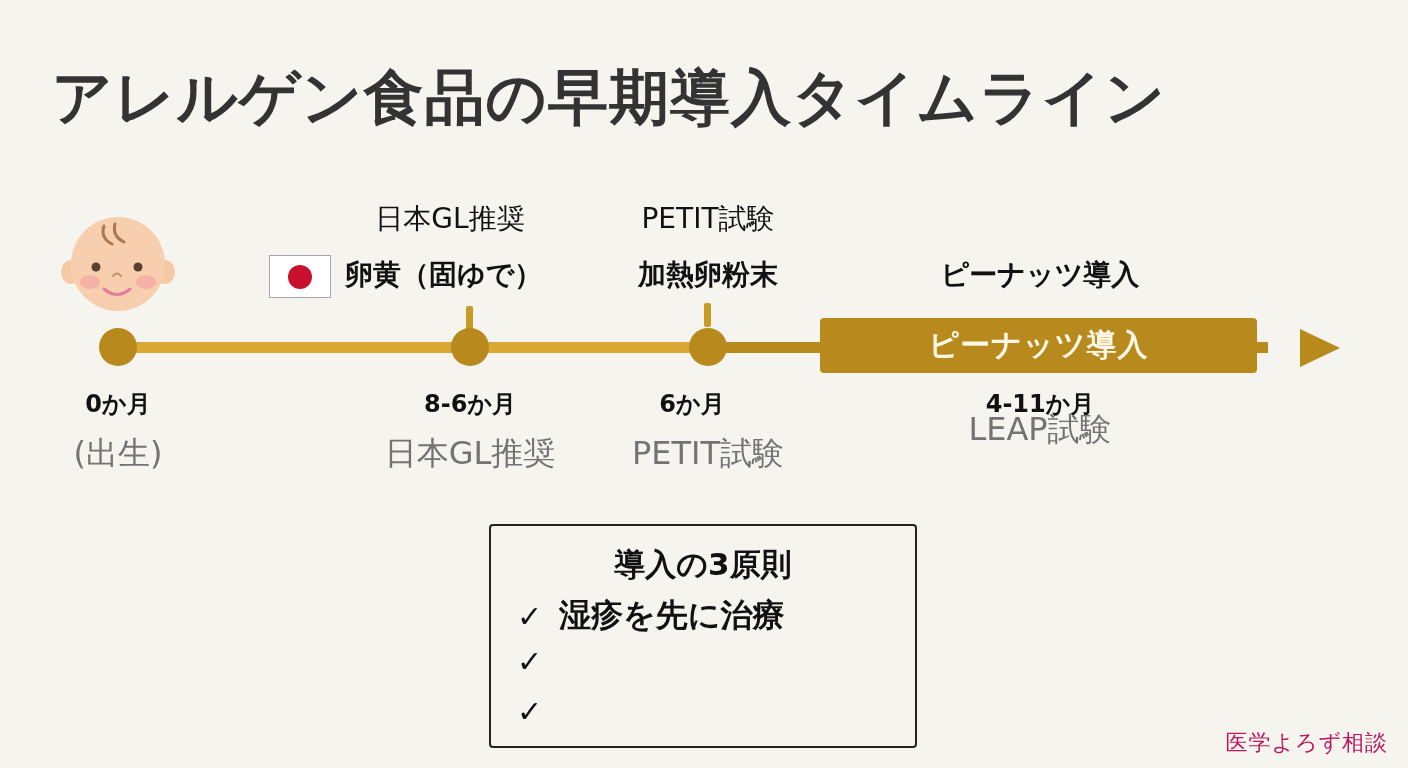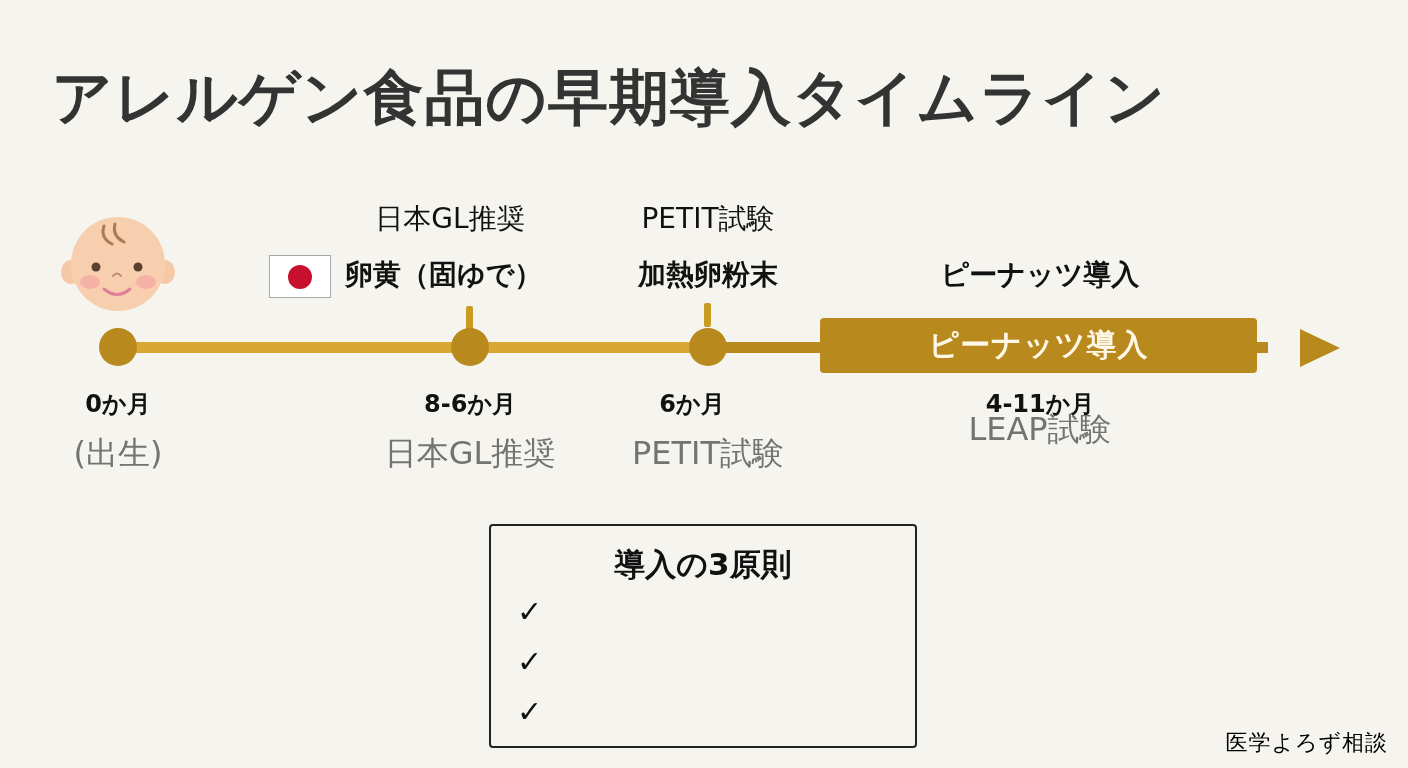--- a/index.html
+++ b/index.html
@@ -164,21 +164,21 @@
       width: 32px;
       margin-right: 10px;
       font-size: 30px;
     }
 
     .watermark {
       position: absolute;
       right: 20px;
       top: 728px;
       font-size: 22px;
-      color: #000000;
+      color: #be185d;
       letter-spacing: 1px;
     }
   </style>
 </head>
 <body>
 
 <div class="title">アレルゲン食品の早期導入タイムライン</div>
 
 <div class="abs" style="left:60px; top:212px; width:116px; height:104px;">
   <svg width="116" height="104" viewBox="0 0 116 104">
@@ -230,20 +230,21 @@
 <div class="abs center-text month-bold" style="left:692px; top:388px;">6か月</div>
 <div class="abs center-text month-sub" style="left:708px; top:432px;">PETIT試験</div>
 
 <div class="abs center-text month-bold" style="left:1040px; top:388px;">4-11か月</div>
 <div class="abs center-text month-sub" style="left:1040px; top:408px;">LEAP試験</div>
 
 <div class="principles-box">
   <div class="principles-title">導入の3原則</div>
   <div class="principle" style="top:68px;">
     <span class="check">✓</span>
+    <span>湿疹を先に治療</span>
   </div>
   <div class="principle" style="top:118px;">
     <span class="check">✓</span>
   </div>
   <div class="principle" style="top:168px;">
     <span class="check">✓</span>
   </div>
 </div>
 
 <div class="watermark">医学よろず相談</div>

